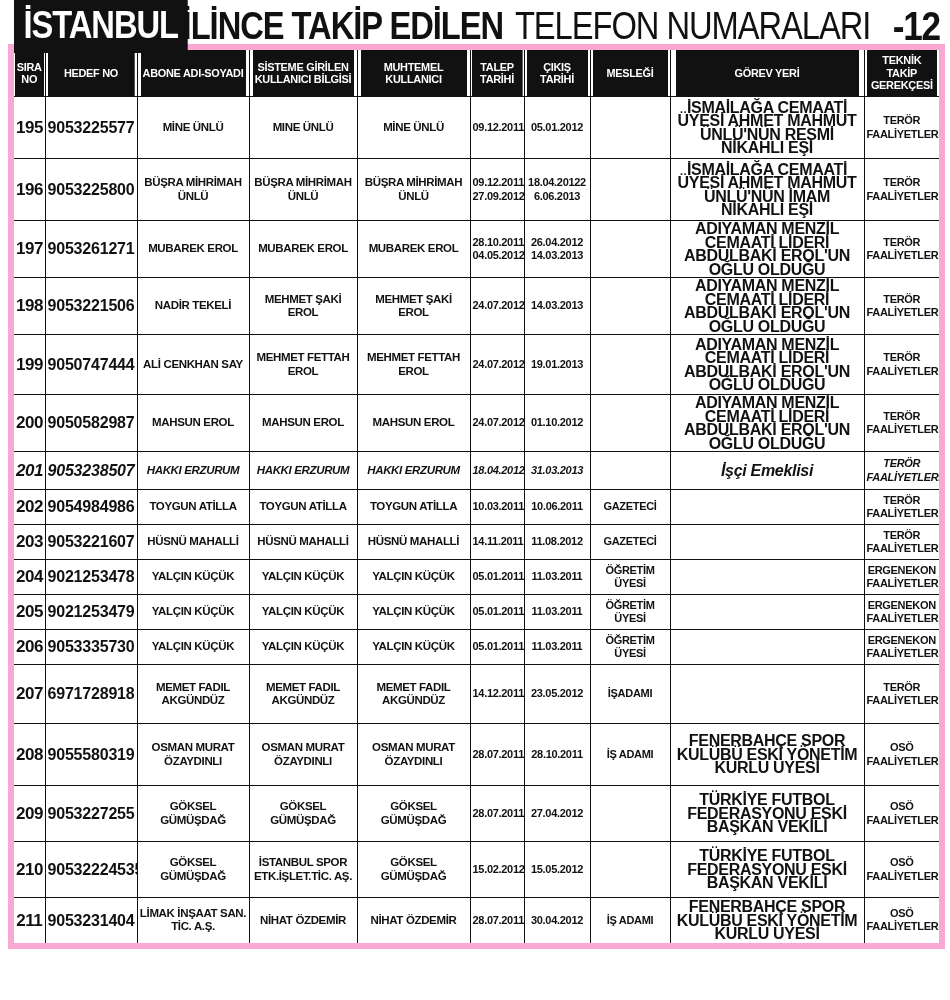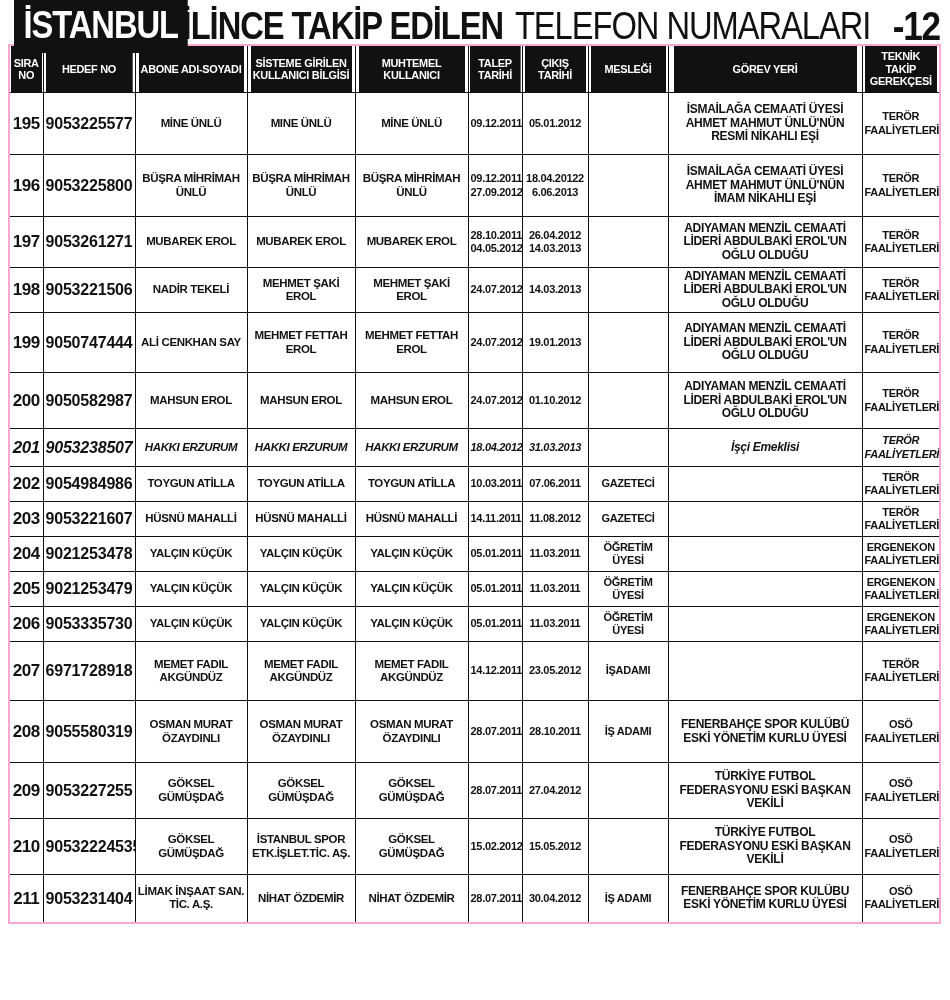--- a/index.html
+++ b/index.html
@@ -75,21 +75,21 @@
   
   .tbl-wrap {
     padding: 0 8px 0 8px;
     box-sizing: border-box;
     width: 950px;
   }
   table.sheet {
     border-collapse: collapse;
     width: 824px;
     table-layout: fixed;
-    border: 2px solid #f9a8d4;
+    border: 6px solid #f9a8d4;
   }
   table.sheet th, table.sheet td {
     border: 1px solid #111111;
     text-align: center;
     vertical-align: middle;
     padding: 1px 2px;
     overflow: hidden;
   }
   thead th {
     background: #111111;
@@ -114,21 +114,21 @@
     font-weight: bold;
     text-align: left;
     padding-left: 4px;
     letter-spacing: -0.5px;
   }
   td.hedef {
     font-size: 16px;
     letter-spacing: -0.2px;
   }
   td.gorev {
-    font-size: 12px;
+    font-size: 16px;
     letter-spacing: -0.3px;
   }
   td.teknik {
     font-size: 11px;
     letter-spacing: -0.3px;
   }
   td.tarih {
     font-size: 11px;
     letter-spacing: -0.3px;
   }
@@ -320,21 +320,21 @@
         <tr style="height: 35px;">
           <td class="sira">202</td>
           <td class="hedef">9054984986</td>
           <td class="">TOYGUN ATİLLA</td>
           <td class="">TOYGUN ATİLLA</td>
           <td class="">TOYGUN ATİLLA</td>
           <td class="tarih">
             <span class="dateline">10.03.2011</span>
           </td>
           <td class="tarih">
-            <span class="dateline">07.06.2011</span>
+            <span class="dateline">10.06.2011</span>
           </td>
           <td class="meslek">GAZETECİ</td>
           <td class="gorev"></td>
           <td class="teknik">TERÖR FAALİYETLERİ</td>
         </tr>
         <tr style="height: 35px;">
           <td class="sira">203</td>
           <td class="hedef">9053221607</td>
           <td class="">HÜSNÜ MAHALLİ</td>
           <td class="">HÜSNÜ MAHALLİ</td>

